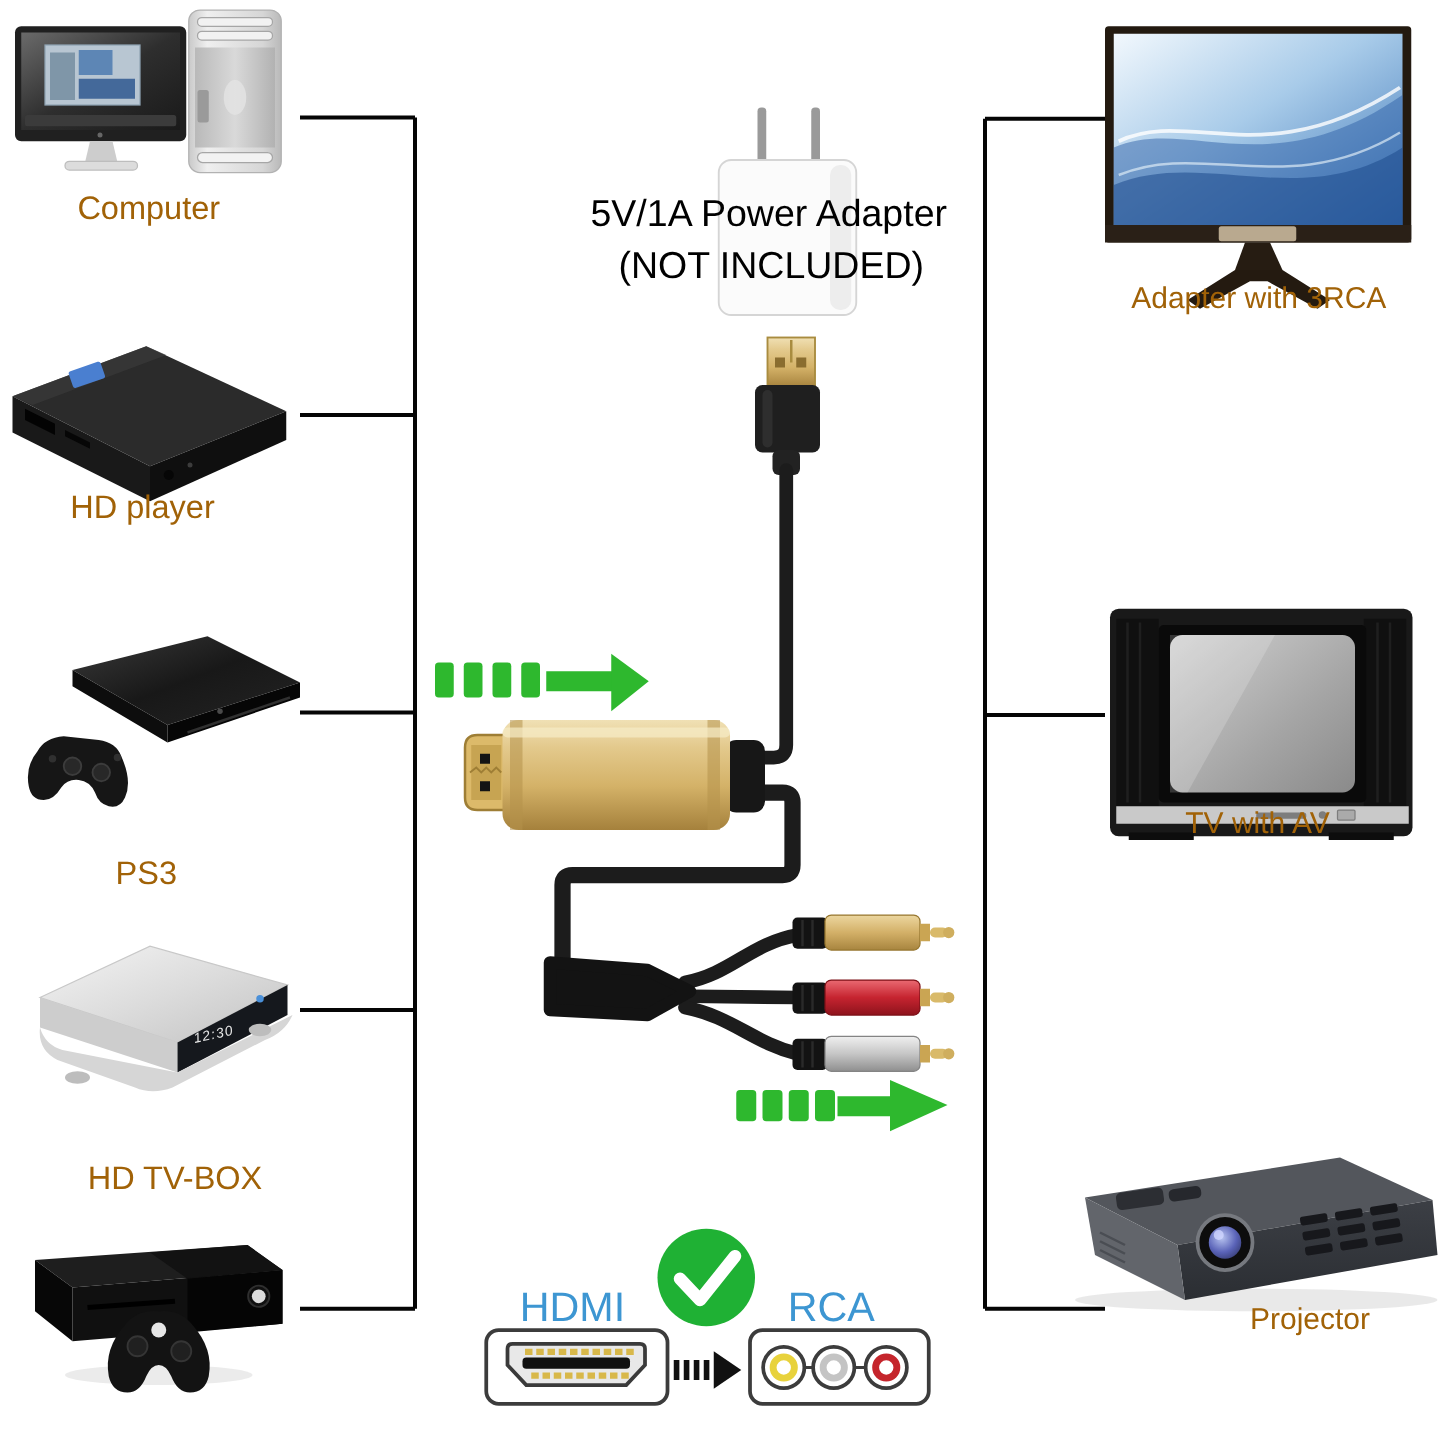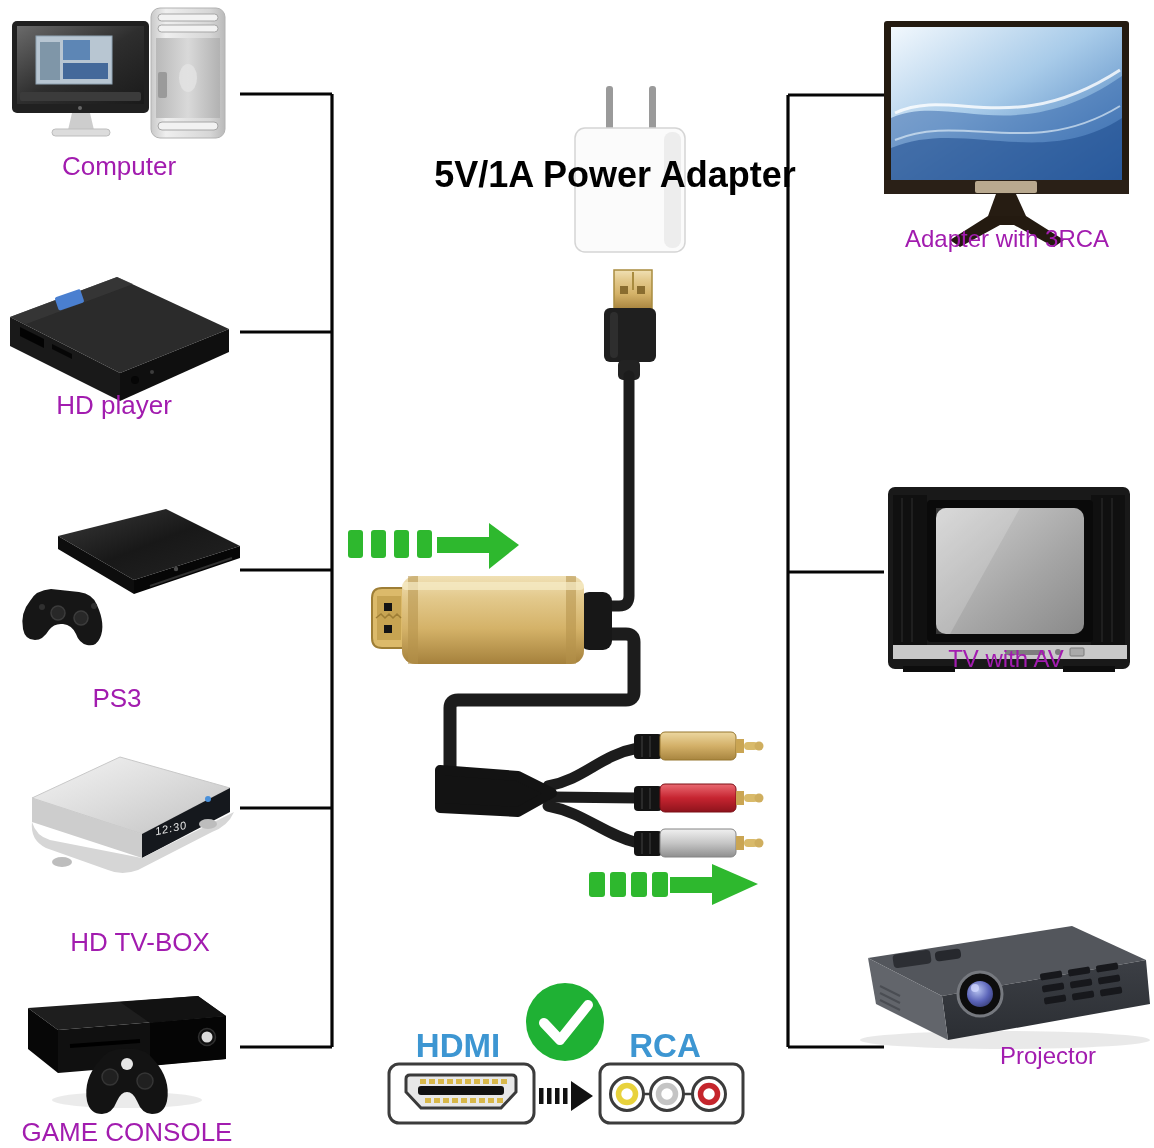--- a/index.html
+++ b/index.html
@@ -13,26 +13,26 @@
     --line_black:#050505;
   }
   html,body{margin:0;padding:0;background:#fff;}
   #canvas{
     position:relative;width:1154px;height:1148px;background:#ffffff;overflow:hidden;
     font-family:"Liberation Sans","DejaVu Sans",sans-serif;
   }
   #art{position:absolute;left:0;top:0;z-index:1;}
   .lbl{
     position:absolute;z-index:5;transform:translateX(-50%);
-    white-space:nowrap;color:#a21caf;line-height:1.1;
+    white-space:nowrap;color:#a16207;line-height:1.1;
   }
   .dev-label{font-size:26px;}
   .dev-label.right{font-size:24px;}
-  .heading{font-weight:bold;font-size:36px;color:#000;}
-  .blue-label{font-weight:bold;font-size:33px;color:var(--label_blue);}
+  .heading{font-weight:normal;font-size:30px;color:#000;}
+  .blue-label{font-weight:normal;font-size:33px;color:var(--label_blue);}
   .clock{
     font-size:11px;color:#e8e8e8;letter-spacing:1px;
     transform:translateX(-50%) rotate(-12deg);font-style:italic;
   }
 </style>
 </head>
 <body>
 
 <div id="canvas">
 
@@ -373,27 +373,27 @@
     <circle cx="667" cy="1094" r="8.5" fill="#ffffff" stroke="#c4c4c4" stroke-width="5.5"></circle>
     <circle cx="709" cy="1094" r="16.5" fill="#ffffff" stroke="#3c3c3c" stroke-width="3"></circle>
     <circle cx="709" cy="1094" r="8.5" fill="#ffffff" style="stroke:var(--rca_red)" stroke-width="5.5"></circle>
   </g>
 </svg>
 
 <div class="lbl dev-label" style="left:119px;top:152px">Computer</div>
 <div class="lbl dev-label" style="left:114px;top:391px">HD player</div>
 <div class="lbl dev-label" style="left:117px;top:684px">PS3</div>
 <div class="lbl dev-label" style="left:140px;top:928px">HD TV-BOX</div>
-<div class="lbl dev-label" style="left:127px;top:1118px">GAME CONSOLE</div>
 
 <div class="lbl clock" style="left:171px;top:822px">12:30</div>
 
 <div class="lbl dev-label right" style="left:1007px;top:226px">Adapter with 3RCA</div>
 <div class="lbl dev-label right" style="left:1006px;top:646px">TV with AV</div>
 <div class="lbl dev-label right" style="left:1048px;top:1043px">Projector</div>
 
 <div class="lbl heading" style="left:615px;top:155px">5V/1A Power Adapter</div>
+<div class="lbl heading" style="left:617px;top:196px">(NOT INCLUDED)</div>
 
 
 <div class="lbl blue-label" style="left:458px;top:1028px">HDMI</div>
 <div class="lbl blue-label" style="left:665px;top:1028px">RCA</div>
 
 </div>
 
 </body></html>

